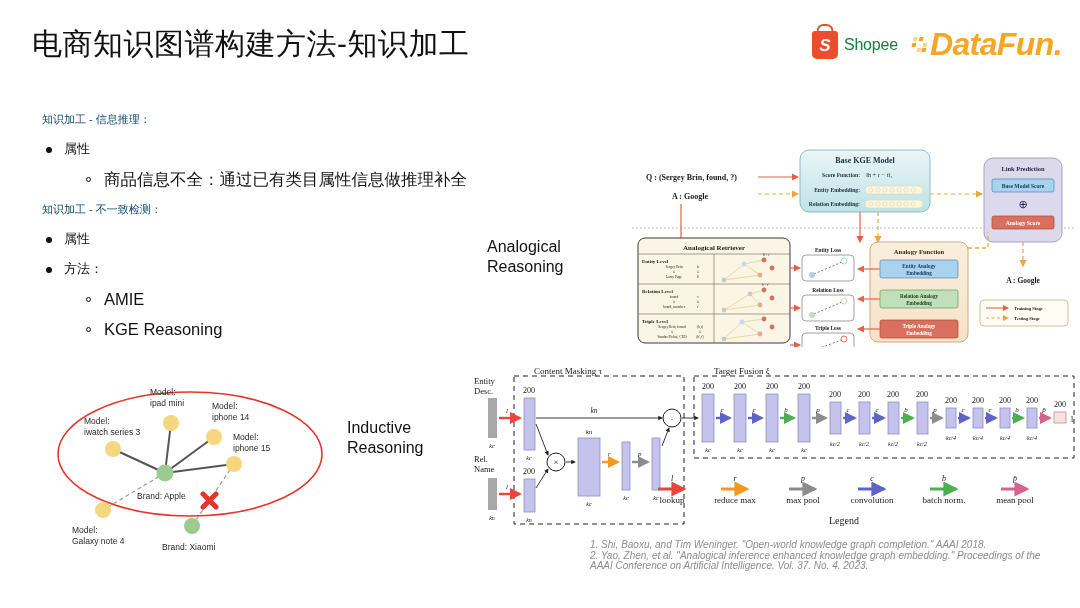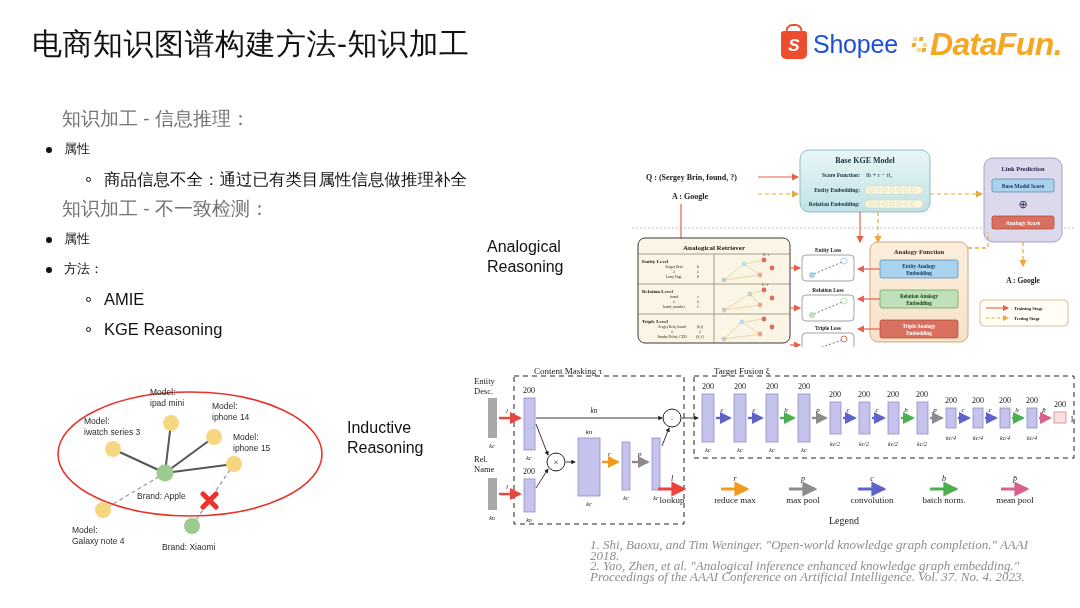--- a/index.html
+++ b/index.html
@@ -17,31 +17,31 @@
   .shopee-bag{
     width:26px;height:28px;background:#EE4D2D;border-radius:3px 3px 5px 5px;
     position:relative;display:flex;align-items:center;justify-content:center;
   }
   .shopee-bag:before{
     content:"";position:absolute;top:-7px;left:50%;transform:translateX(-50%);
     width:13px;height:13px;border:2.4px solid #EE4D2D;border-bottom:none;
     border-radius:7px 7px 0 0;background:transparent;
   }
   .shopee-bag span{color:#fff;font-size:17px;font-style:italic;font-weight:600;line-height:1;margin-top:1px;}
-  .shopee-word{color:#1d4ed8;font-size:25px;font-weight:400;letter-spacing:-.2px;}
+  .shopee-word{color:#15803d;font-size:16px;font-weight:400;letter-spacing:-.2px;}
   .datafun-logo{display:flex;align-items:center;gap:3px;}
   .df-dots{display:grid;grid-template-columns:repeat(3,4px);grid-gap:1.5px;transform:skewX(-12deg);}
   .df-dots i{width:4px;height:4px;background:#F5A623;display:block;border-radius:.5px;}
   .df-dots i.pale{background:#FBD38A;}
   .df-dots i.blank{background:transparent;}
   .datafun-word{color:#F5A623;font-size:32px;font-weight:700;font-style:italic;letter-spacing:-.6px;}
 
   
   #bullets{position:absolute;left:42px;top:104px;width:470px;}
-  .lvl0{font-size:19px;line-height:30px;color:#737373;margin-left:20px;}
+  .lvl0{font-size:11px;line-height:30px;color:#0c4a6e;}
   .lvl1{font-size:13px;line-height:30px;color:#111;padding-left:22px;position:relative;}
   .lvl1:before{content:"";position:absolute;left:4px;top:13px;width:6px;height:6px;border-radius:50%;background:#111;}
   .lvl2{font-size:16.5px;line-height:30px;color:#111;padding-left:62px;position:relative;white-space:nowrap;}
   .lvl2:before{content:"";position:absolute;left:44px;top:12.5px;width:5px;height:5px;border-radius:50%;border:1.2px solid #111;background:#fff;box-sizing:border-box;}
 
   
   .section-caption{position:absolute;font-size:16px;line-height:20px;color:#111;}
   #caption-analogical{left:487px;top:237px;}
   #caption-inductive{left:347px;top:418px;}
 
@@ -54,22 +54,22 @@
   #analogical-fig{position:absolute;left:632px;top:142px;width:444px;height:205px;}
   #analogical-fig svg{width:100%;height:100%;display:block;}
 
   
   #owe-fig{position:absolute;left:472px;top:366px;width:614px;height:168px;}
   #owe-fig svg{width:100%;height:100%;display:block;}
 
   
   #citations{
     position:absolute;left:590px;top:540px;width:470px;
-    font-size:13px;line-height:10.6px;font-style:italic;color:#8d8d8d;
-    font-family:Liberation Serif, serif;
+    font-size:10px;line-height:10.6px;font-style:italic;color:#8d8d8d;
+    font-family:Liberation Sans, sans-serif;
   }
 </style>
 </head>
 <body>
 
 <div id="slide-title">电商知识图谱构建方法-知识加工</div>
 
 <div id="brand-bar">
   <div class="shopee-logo">
     <div class="shopee-bag">

